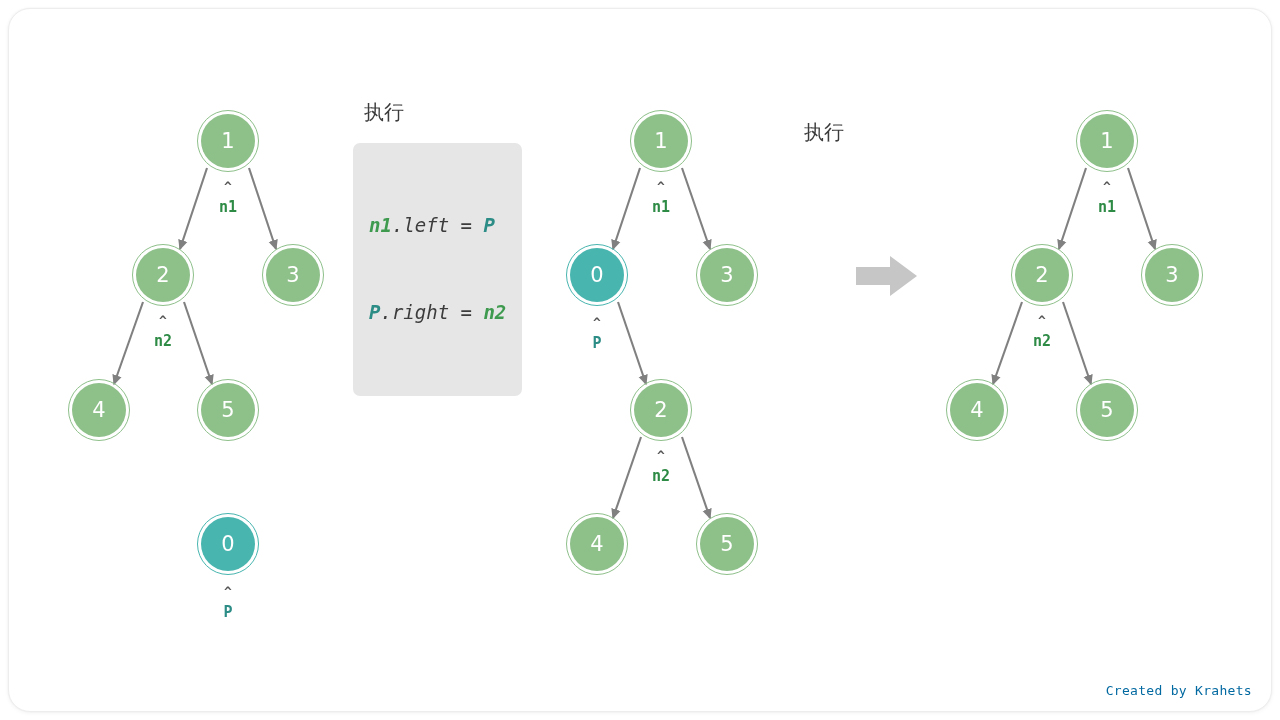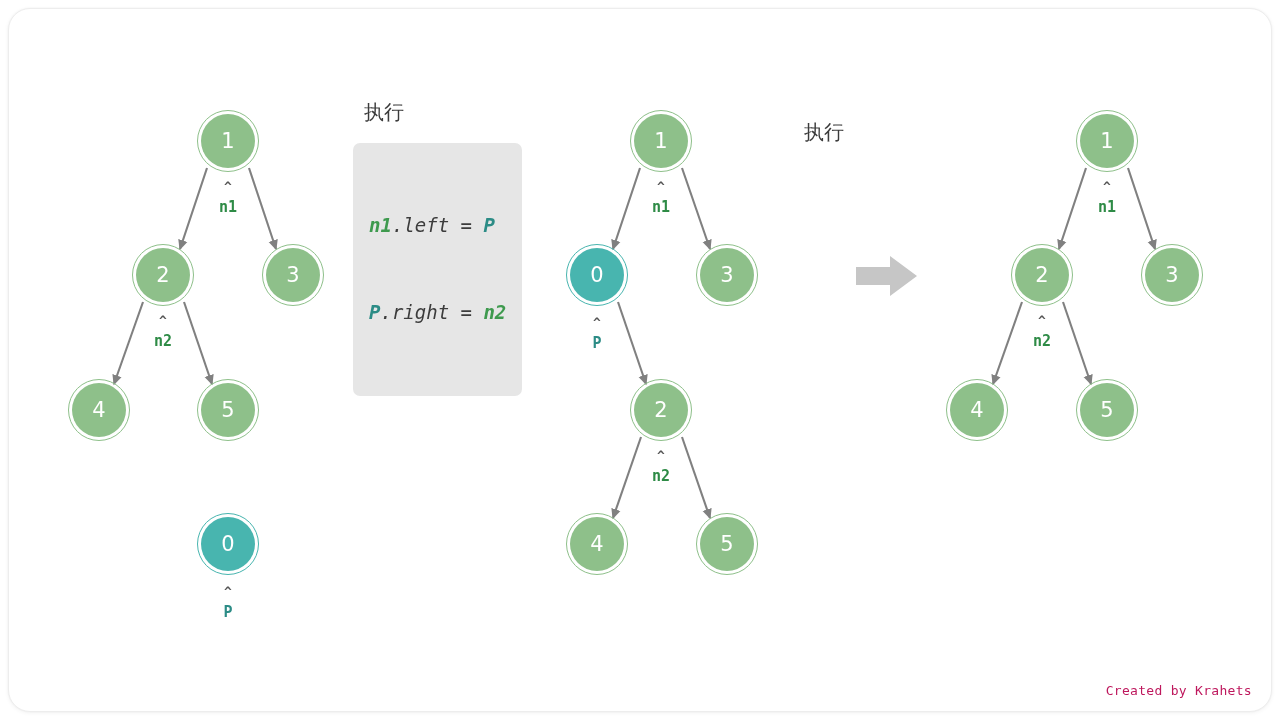--- a/index.html
+++ b/index.html
@@ -150,21 +150,21 @@
     z-index: 3;
   }
 
   
   #watermark {
     position: absolute;
     right: 28px;
     bottom: 22px;
     font-family: "DejaVu Sans Mono", monospace;
     font-size: 13px;
-    color: #be185d;
+    color: #0369a1;
     letter-spacing: 0.3px;
     z-index: 7;
   }
 </style>
 </head>
 <body>
 
 <div id="stage">
   <div id="card"></div>
 

